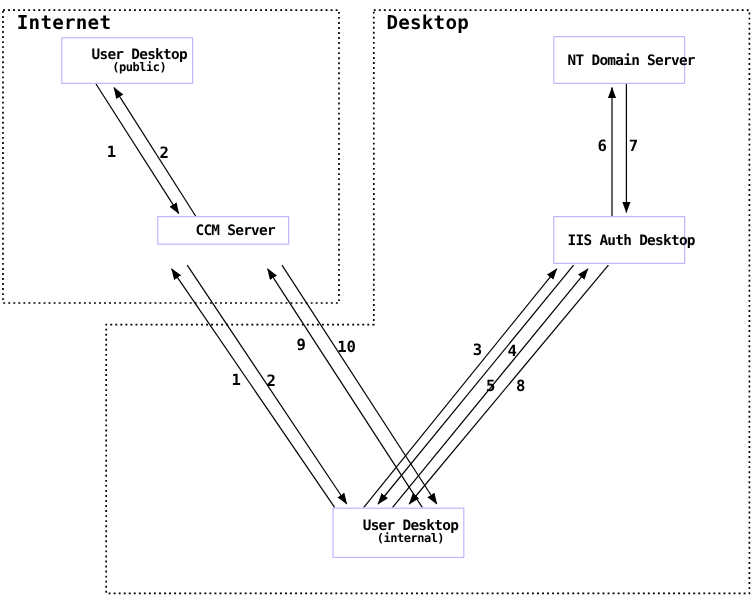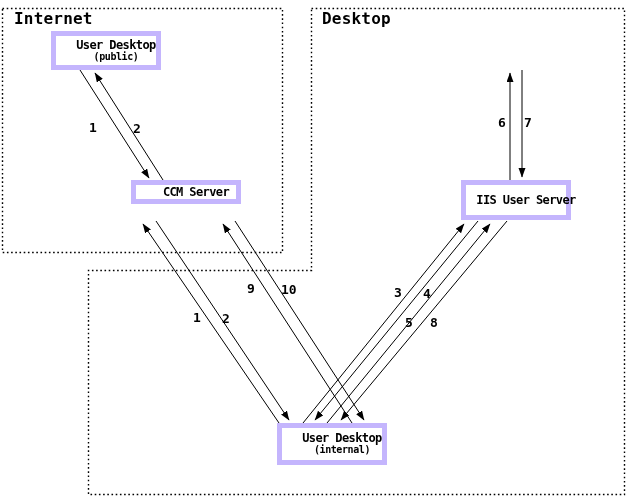--- a/index.html
+++ b/index.html
@@ -13,21 +13,21 @@
     font-family: "DejaVu Sans Mono", "Liberation Mono", monospace;
     overflow: hidden;
   }
   #wires {
     position: absolute;
     left: 0; top: 0;
     width: 627px; height: 497px;
   }
   .node {
     position: absolute;
-    border: 5px solid #c4b5fd;
+    border: 1px solid #c4b5fd;
     background: #ffffff;
     display: flex;
     flex-direction: column;
     align-items: center;
     justify-content: center;
     text-align: center;
     line-height: 1.05;
     padding-left: 20px;
   }
   .node .title {
@@ -96,23 +96,26 @@
 
   <div class="node" style="left:51px; top:31px; width:110px; height:39px;">
     <span class="title">User Desktop</span>
     <span class="subtitle">(public)</span>
   </div>
 
   <div class="node" style="left:131px; top:180px; width:110px; height:24px;">
     <span class="title">CCM Server</span>
   </div>
 
+  <div class="node" style="left:461px; top:30px; width:110px; height:40px;">
+    <span class="title">NT Domain Server</span>
+  </div>
 
   <div class="node" style="left:461px; top:180px; width:110px; height:40px;">
-    <span class="title">IIS User Server</span>
+    <span class="title">IIS Auth Desktop</span>
   </div>
 
   <div class="node" style="left:277px; top:423px; width:110px; height:42px;">
     <span class="title">User Desktop</span>
     <span class="subtitle">(internal)</span>
   </div>
 
   <div class="flow-label" style="left:89px;  top:121px;">1</div>
   <div class="flow-label" style="left:133px; top:122px;">2</div>
 

